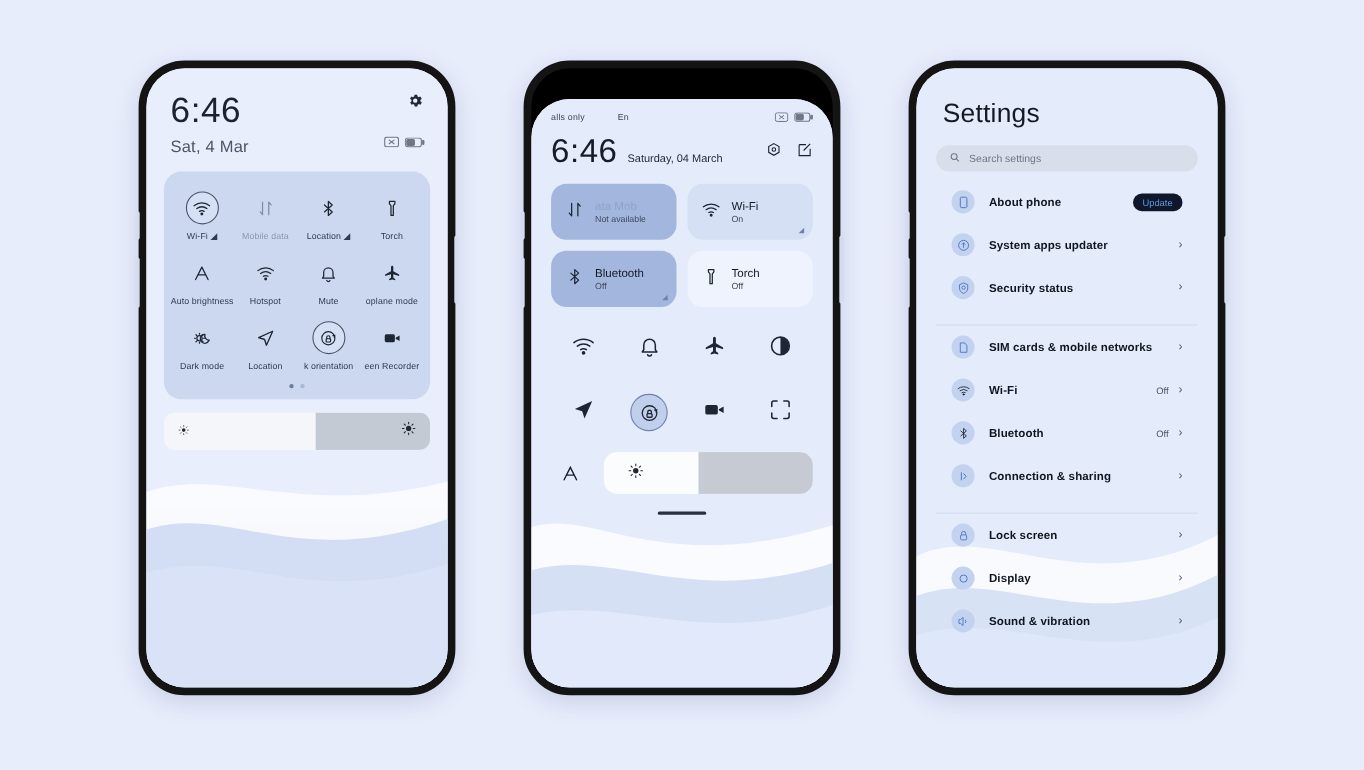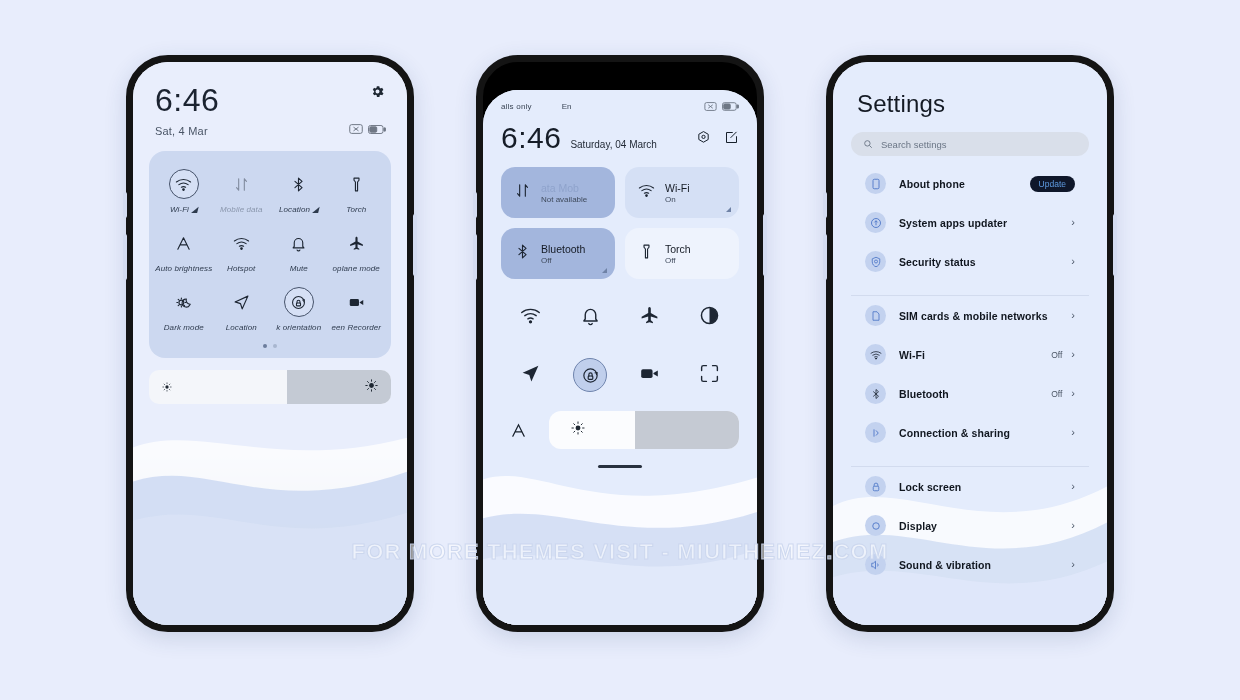--- a/index.html
+++ b/index.html
@@ -41,35 +41,35 @@
   .wall svg { width: 100%; height: 100%; display: block; }
 
   .layer { position: relative; z-index: 2; }
 
   
   #p1 { left: 126px; top: 55px; width: 288px; height: 577px; }
   #p1 .screen { background: linear-gradient(180deg,#e9eefc 0%,#e9eefc 58%,#eaeffc 100%); }
 
   .p1-head { padding: 22px 22px 0 22px; position: relative; }
   .p1-time { font-size: 32px; font-weight: 300; color: #1b2330; letter-spacing: .5px; line-height: 1; }
-  .p1-date { font-size: 11px; color: #4a5566; margin-top: 9px; letter-spacing: .2px; }
+  .p1-date { font-size: 15px; color: #4a5566; margin-top: 9px; letter-spacing: .2px; }
   .p1-gear { position: absolute; right: 22px; top: 22px; }
   .p1-statusicons { position: absolute; right: 21px; top: 62px; display:flex; align-items:center; gap:5px; opacity:.62; }
 
   .qs-card {
     margin: 14px 16px 0 16px;
     background: #ccd8f0;
     border-radius: 16px;
     padding: 12px 6px 10px 6px;
   }
   .qs-grid { display: grid; grid-template-columns: repeat(4,1fr); row-gap: 4px; }
   .qs-cell { display: flex; flex-direction: column; align-items: center; gap: 6px; padding: 6px 0 4px; }
   .qs-ico { width: 30px; height: 30px; display: flex; align-items: center; justify-content: center; }
   .qs-ico.ring { border: 1.2px solid #46536b; border-radius: 50%; background: #d6e0f5; }
-  .qs-lbl { font-size: 8px; color: #2e3b4e; white-space: nowrap; letter-spacing: .1px; font-style: italic; }
+  .qs-lbl { font-size: 8px; color: #2e3b4e; white-space: nowrap; letter-spacing: .1px; }
   .qs-cell.dim .qs-lbl, .qs-cell.dim svg { opacity: .42; }
   .qs-dots { display: flex; justify-content: center; gap: 6px; margin-top: 8px; }
   .dot { width: 4px; height: 4px; border-radius: 50%; background: #6c7d9c; }
   .dot.off { background: #a8b6cf; }
 
   .bright-bar {
     margin: 12px 16px 0 16px; height: 34px; border-radius: 10px;
     background: #f4f6fa; display: flex; align-items: center;
     position: relative; overflow: hidden;
   }
@@ -678,14 +678,13 @@
        <span class="set-right">
 
          <span class="chev">›</span>
        </span>
             </div>
           </div>
       </div>
     </div>
   </div>
 
-  <div class="watermark">FOR MORE THEMES VISIT - MIUITHEMEZ.COM</div>
 </div>
 
 </body></html>

